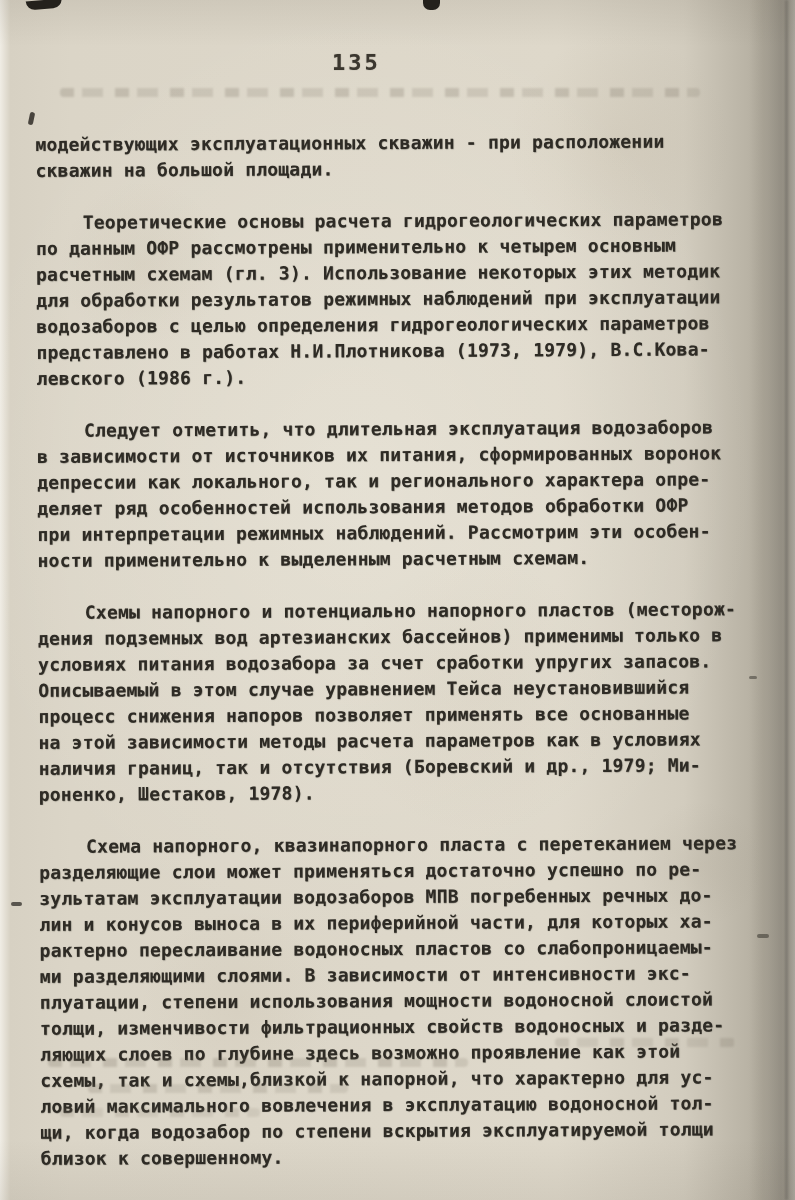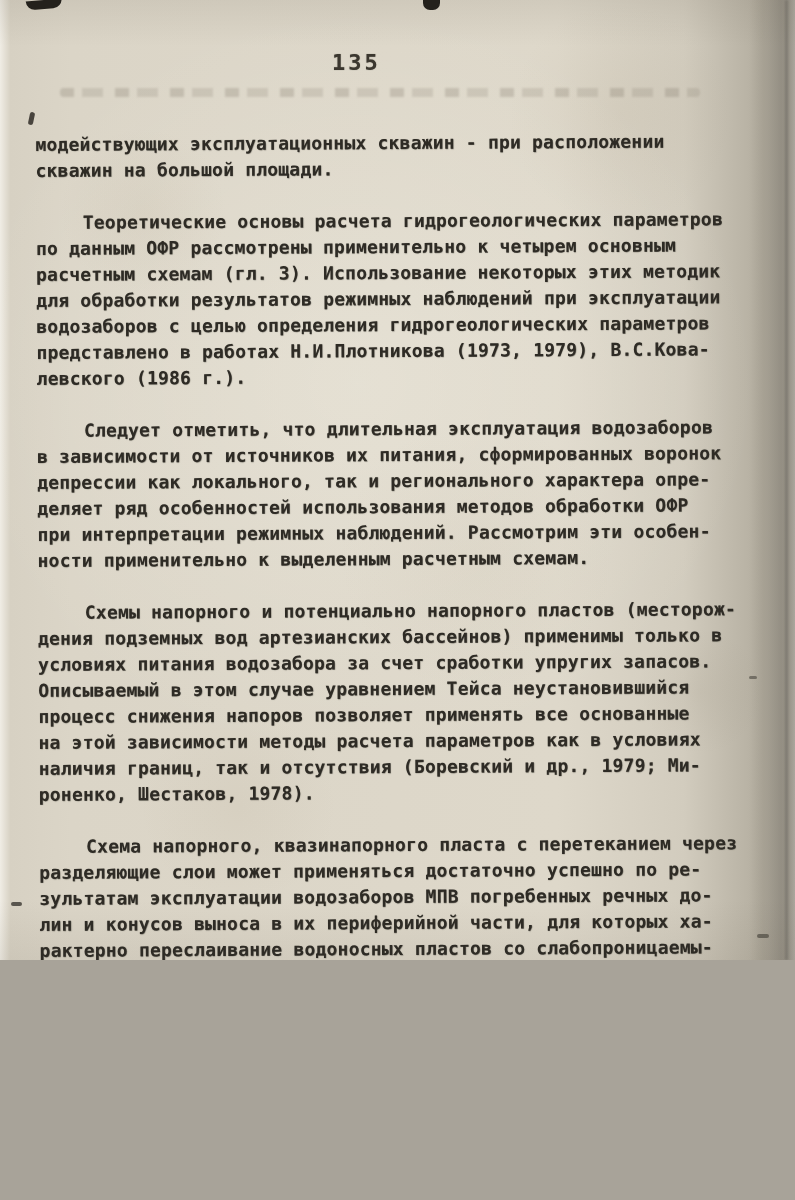--- a/index.html
+++ b/index.html
@@ -1,20 +1,20 @@
 <!DOCTYPE html>
 <html lang="ru"><head>
 <meta charset="utf-8">
 <style>
   html, body { margin: 0; padding: 0; background: #a8a399; }
 
   .scan {
     position: relative;
     width: 795px;
-    height: 960px;
+    height: 1200px;
     overflow: hidden;
     font-family: "DejaVu Sans Mono", "Liberation Mono", monospace;
     background:
       linear-gradient(180deg, rgba(110,102,88,0.12) 0px, rgba(110,102,88,0) 46px),
       linear-gradient(0deg, rgba(110,102,88,0.10) 0px, rgba(110,102,88,0) 60px),
       radial-gradient(ellipse 70% 55% at 45% 40%, rgba(255,253,244,0.25), rgba(0,0,0,0) 72%),
       linear-gradient(90deg, #f0ede5 0%, #d7d1c3 1.3%, #dbd5c7 9%, #ded8ca 70%, #d2ccbe 86%, #b3ad9f 96%, #b9b4aa 100%),
       #d9d3c5;
   }
 

